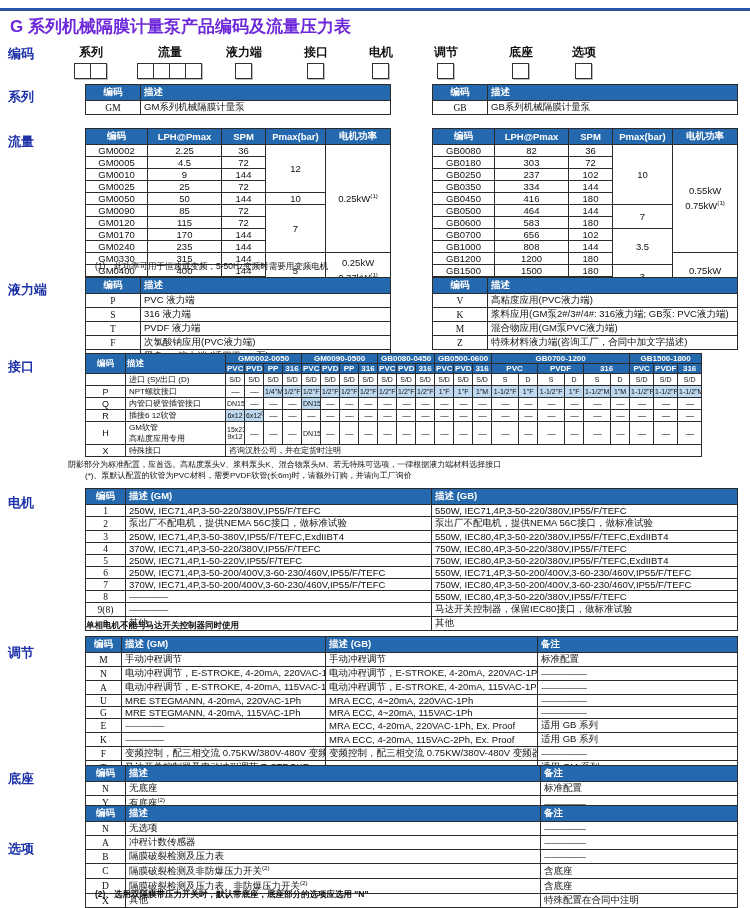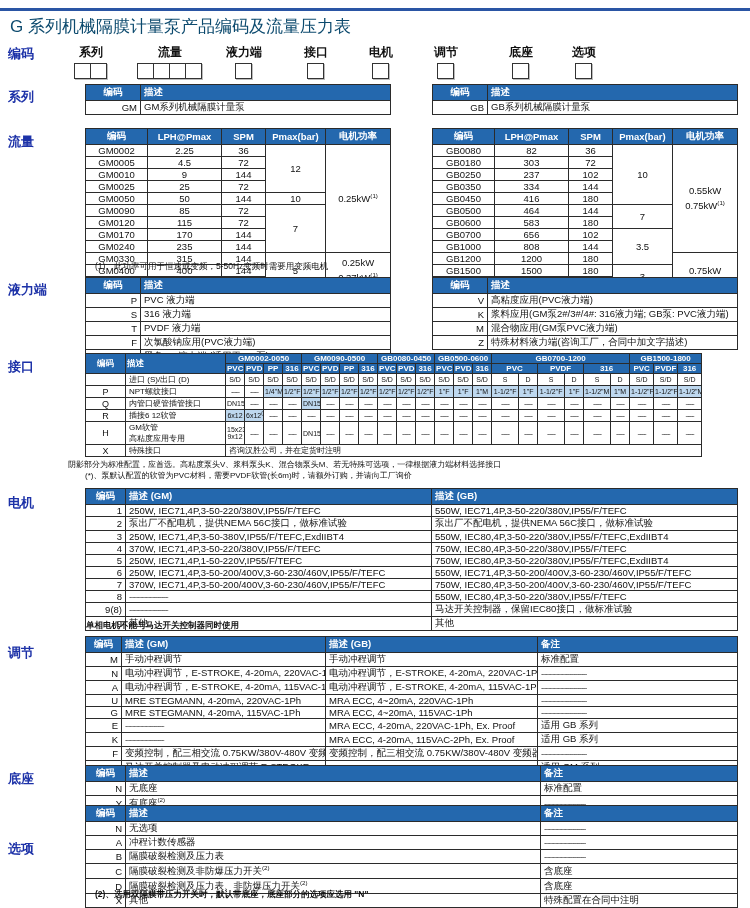--- a/index.html
+++ b/index.html
@@ -1,32 +1,32 @@
 <!DOCTYPE html>
 <html><head>
 <meta charset="utf-8">
 <style>
   html,body{margin:0;padding:0;background:#fff;}
   .page{position:relative;width:750px;height:908px;background:#fff;
         font-family:"Liberation Sans","DejaVu Sans",sans-serif;color:#111;overflow:hidden;}
   .topline{position:absolute;left:0;top:8px;width:750px;height:3px;background:#2a55a4;}
-  .title{position:absolute;left:10px;top:15px;font-size:17px;font-weight:normal;color:#0c4a6e;white-space:nowrap;}
+  .title{position:absolute;left:10px;top:15px;font-size:17px;font-weight:bold;color:#6d28d9;white-space:nowrap;}
   .sec-label{position:absolute;left:8px;font-size:13px;font-weight:bold;color:#1d32a8;white-space:nowrap;}
   
   .code-field{position:absolute;transform:translateX(-50%);text-align:center;}
   .code-field .lbl{font-size:12px;font-weight:bold;color:#111;white-space:nowrap;}
   .boxes{display:flex;justify-content:center;margin-top:2px;}
   .boxes .bx{width:15px;height:14px;border:1px solid #333;background:#fff;margin-left:-1px;box-shadow:1px 1px 0 #bbb;}
   
   table{border-collapse:collapse;table-layout:fixed;}
   th,td{border:1px solid #2b2b2b;overflow:hidden;white-space:nowrap;}
   th{background:#2468ae;color:#fff;font-weight:bold;font-size:9.5px;padding:1px 3px;text-align:left;height:10px;}
   th.c,td.c{text-align:center;}
   td{font-size:9.5px;padding:0 3px;height:10px;background:#fff;}
-  td.code{text-align:right;}
+  td.code{text-align:center;font-family:Liberation Serif, serif;}
   td.shaded{background:#bed8ef;}
   td.dash{color:#333;font-size:7px;text-align:center;letter-spacing:-1px;}
   sup{font-size:0.65em;}
   .abs{position:absolute;}
   .fnote{position:absolute;font-size:8.5px;color:#111;white-space:nowrap;}
   
   #interface-table th{font-size:8px;padding:0 1px;text-align:center;height:9px;}
   #interface-table td{font-size:7px;padding:0 1px;text-align:center;height:9px;}
   #interface-table td.desc,#interface-table td.merge{text-align:left;padding:0 3px;font-size:8px;}
   #interface-table th.hleft{text-align:left;font-size:8.5px;}

